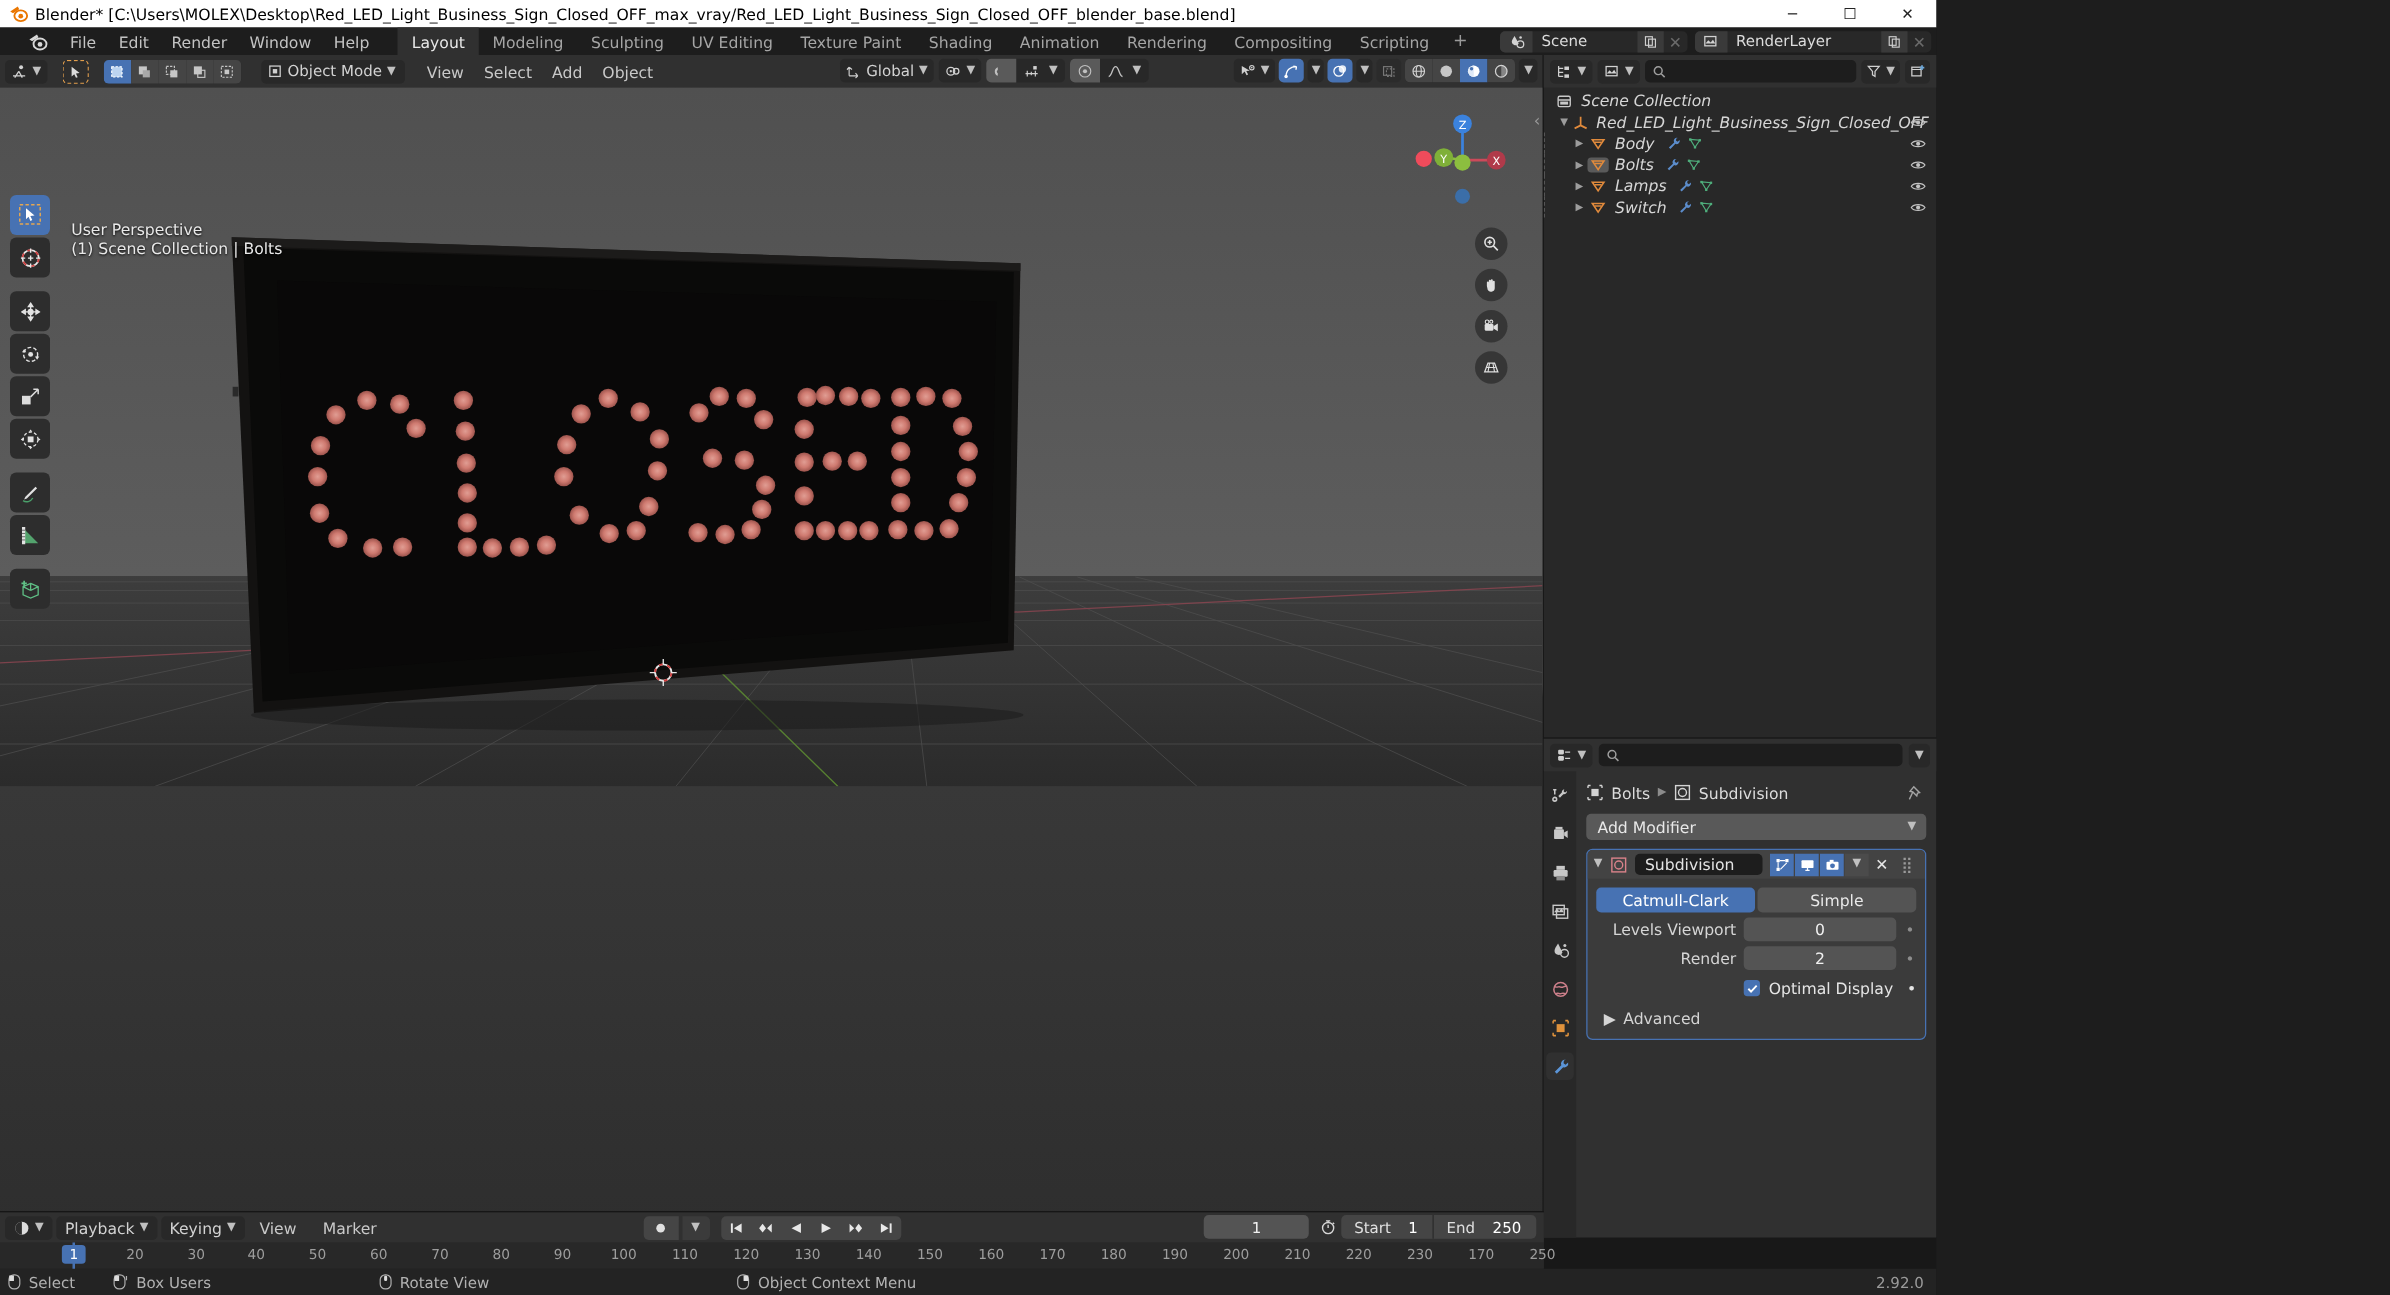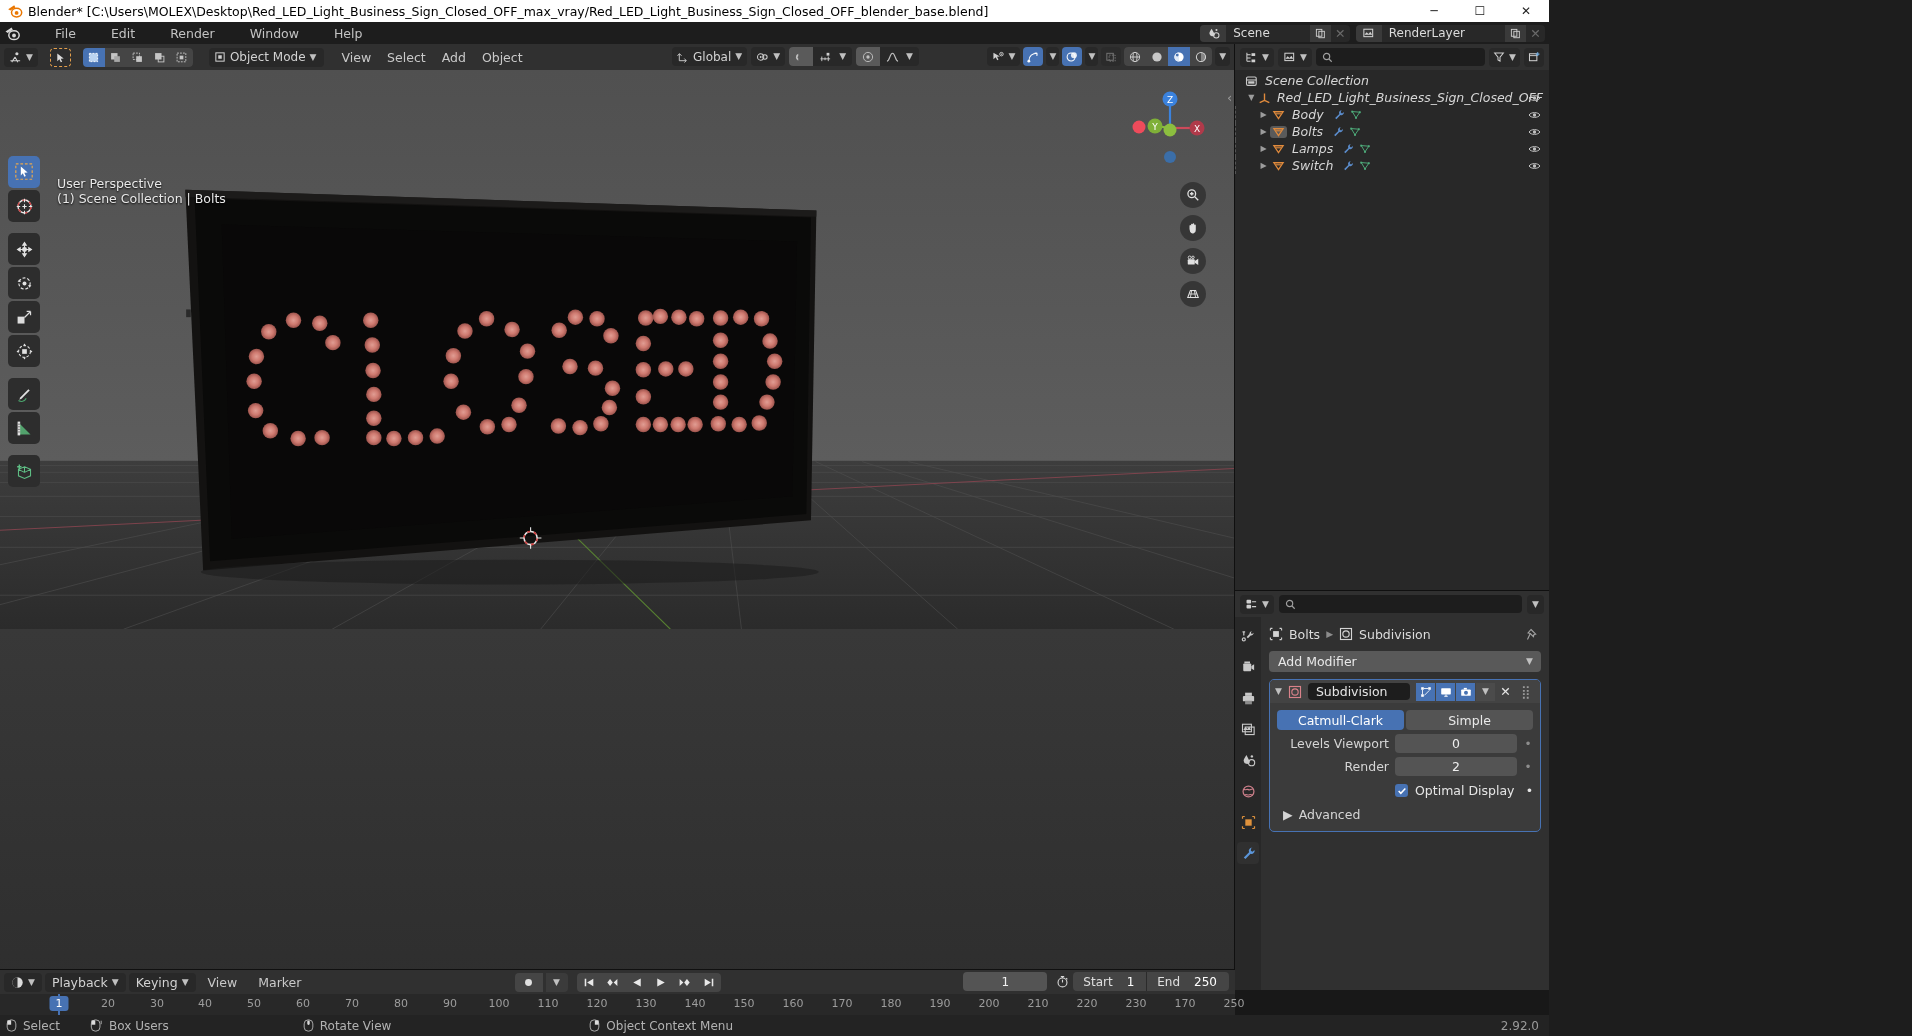--- a/index.html
+++ b/index.html
@@ -10,22 +10,22 @@
   
   .titlebar { height:22px; background:#ffffff; color:#000; display:flex; align-items:center;
     padding:0 4px; font-size:12.5px; position:relative; }
   .titlebar .tlogo { width:16px;height:16px;margin:0 5px 0 3px; flex:0 0 auto;}
   .titlebar .ttext { white-space:nowrap; overflow:hidden; }
   .wbtns { position:absolute; right:0; top:0; height:22px; display:flex; }
   .wbtn { width:46px; height:22px; display:flex; align-items:center; justify-content:center;
      color:#222; font-size:12px;}
 
   
-  .topbar { height:22px; background:#1d1d1d; display:flex; align-items:center; gap:17px;
-     padding-left:4px; position:relative;}
+  .topbar { height:22px; background:#1d1d1d; display:flex; align-items:center; gap:0px;
+     padding-left:22px; position:relative;}
   .blogo { width:17px;height:17px;margin-right:8px; }
   .menu-item { padding:2px 9px; color:#c3c3c3; font-size:12.5px; border-radius:3px; cursor:default;}
   .wstabs { display:flex; align-items:flex-end; height:22px; margin-left:14px; }
   .wstab { padding:3px 11px 3px 11px; color:#a5a5a5; font-size:12.5px; height:22px;
      display:flex; align-items:center; }
   .wstab.active { background:#303030; color:#e8e8e8; }
   .wstab.plus { color:#9a9a9a; padding:3px 8px; font-size:14px;}
   .topbar-right{ position:absolute; right:4px; top:0; height:22px; display:flex; align-items:center; gap:6px;}
   .idblock { display:flex; align-items:center; background:#282828; border-radius:4px; height:17px;}
   .idblock .ic { width:26px; height:17px; display:flex; align-items:center; justify-content:center;
@@ -188,20 +188,33 @@
         <circle cx="10" cy="10.5" r="1.9" fill="#d8d8d8"></circle>
         <path d="M1.5 6.6 L7.6 2.5 L8.8 4.8 L3.7 8 Z" fill="#d8d8d8"></path>
       </svg>
     </span>
     <div class="menu-item">File</div>
     <div class="menu-item">Edit</div>
     <div class="menu-item">Render</div>
     <div class="menu-item">Window</div>
     <div class="menu-item">Help</div>
 
+    <div class="wstabs">
+      <div class="wstab active">Layout</div>
+      <div class="wstab">Modeling</div>
+      <div class="wstab">Sculpting</div>
+      <div class="wstab">UV Editing</div>
+      <div class="wstab">Texture Paint</div>
+      <div class="wstab">Shading</div>
+      <div class="wstab">Animation</div>
+      <div class="wstab">Rendering</div>
+      <div class="wstab">Compositing</div>
+      <div class="wstab">Scripting</div>
+      <div class="wstab plus">+</div>
+    </div>
 
     <div class="topbar-right">
       <div class="idblock">
         <span class="ic">
           <svg viewBox="0 0 14 14" width="13" height="13">
             <path d="M5 2 C3.4 4.4 2.6 5.8 2.6 7.1 A3.2 3.2 0 0 0 8.6 8.3 Z" fill="#d2d2d2"></path>
             <circle cx="10" cy="9" r="2.9" fill="none" stroke="#d2d2d2" stroke-width="1.1"></circle>
             <circle cx="10.2" cy="3.3" r="1.1" fill="#d2d2d2"></circle>
           </svg>
         </span>

